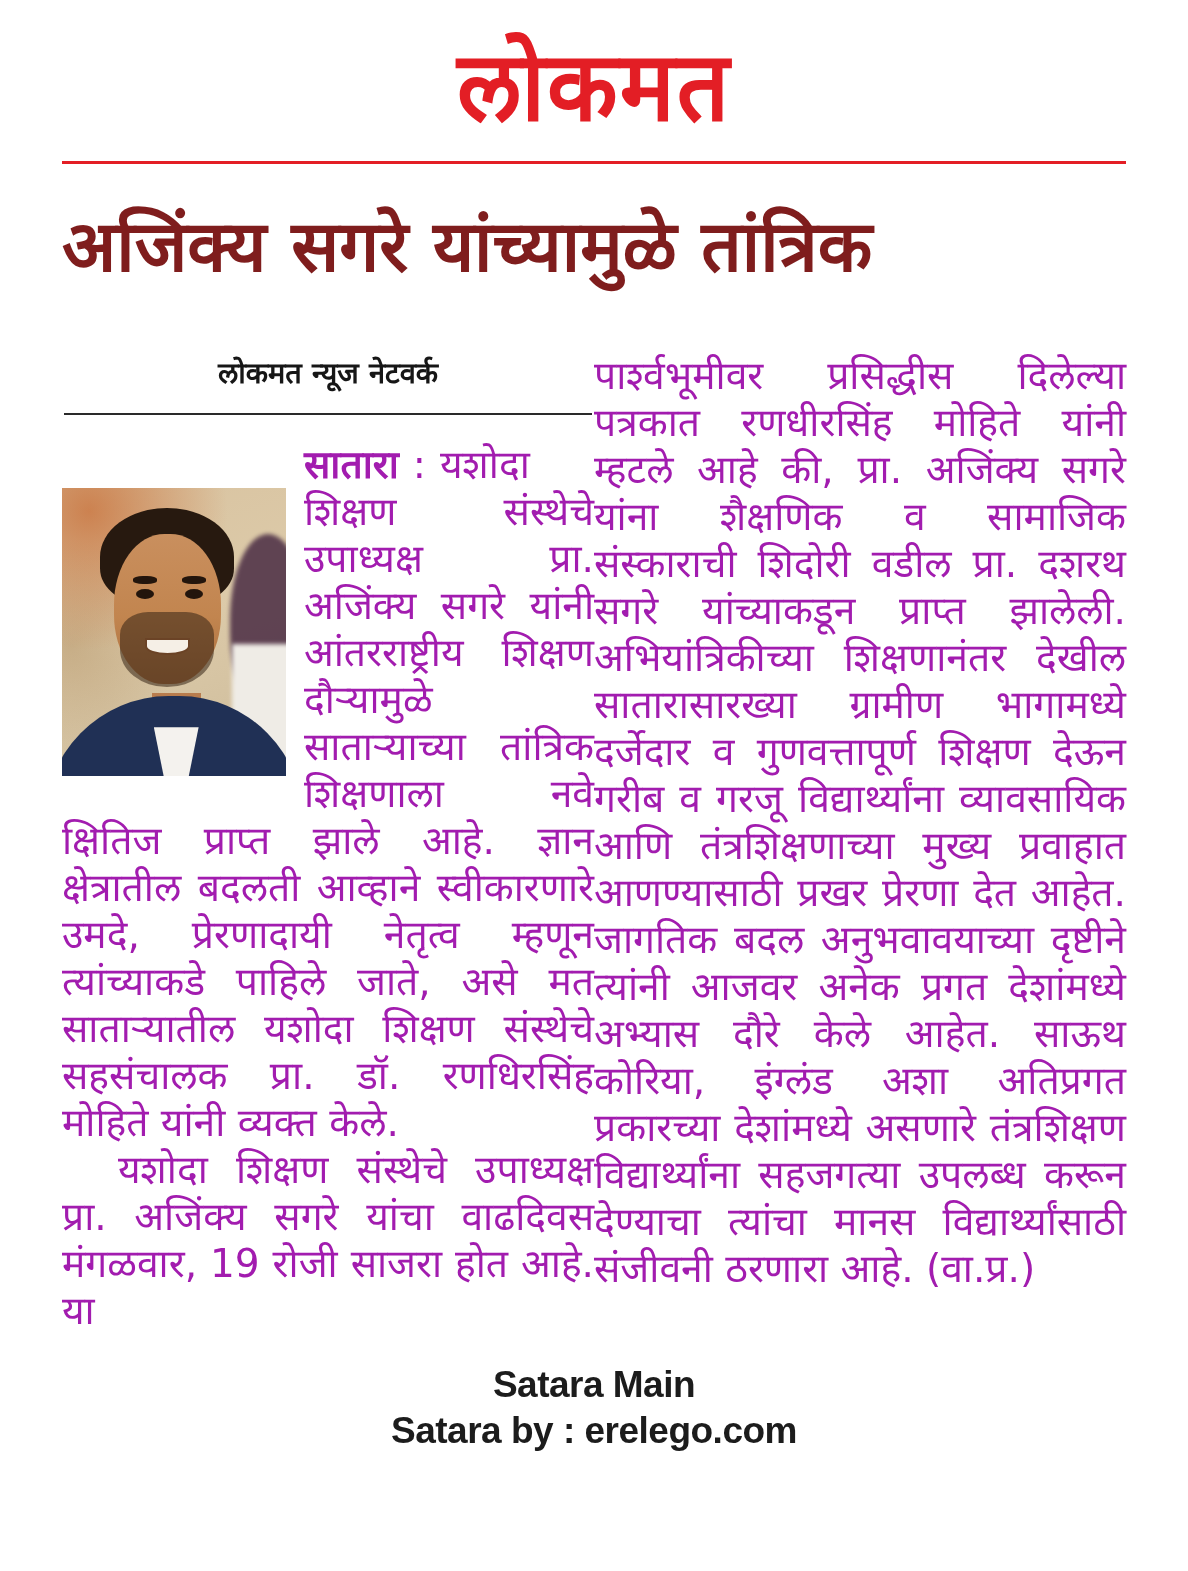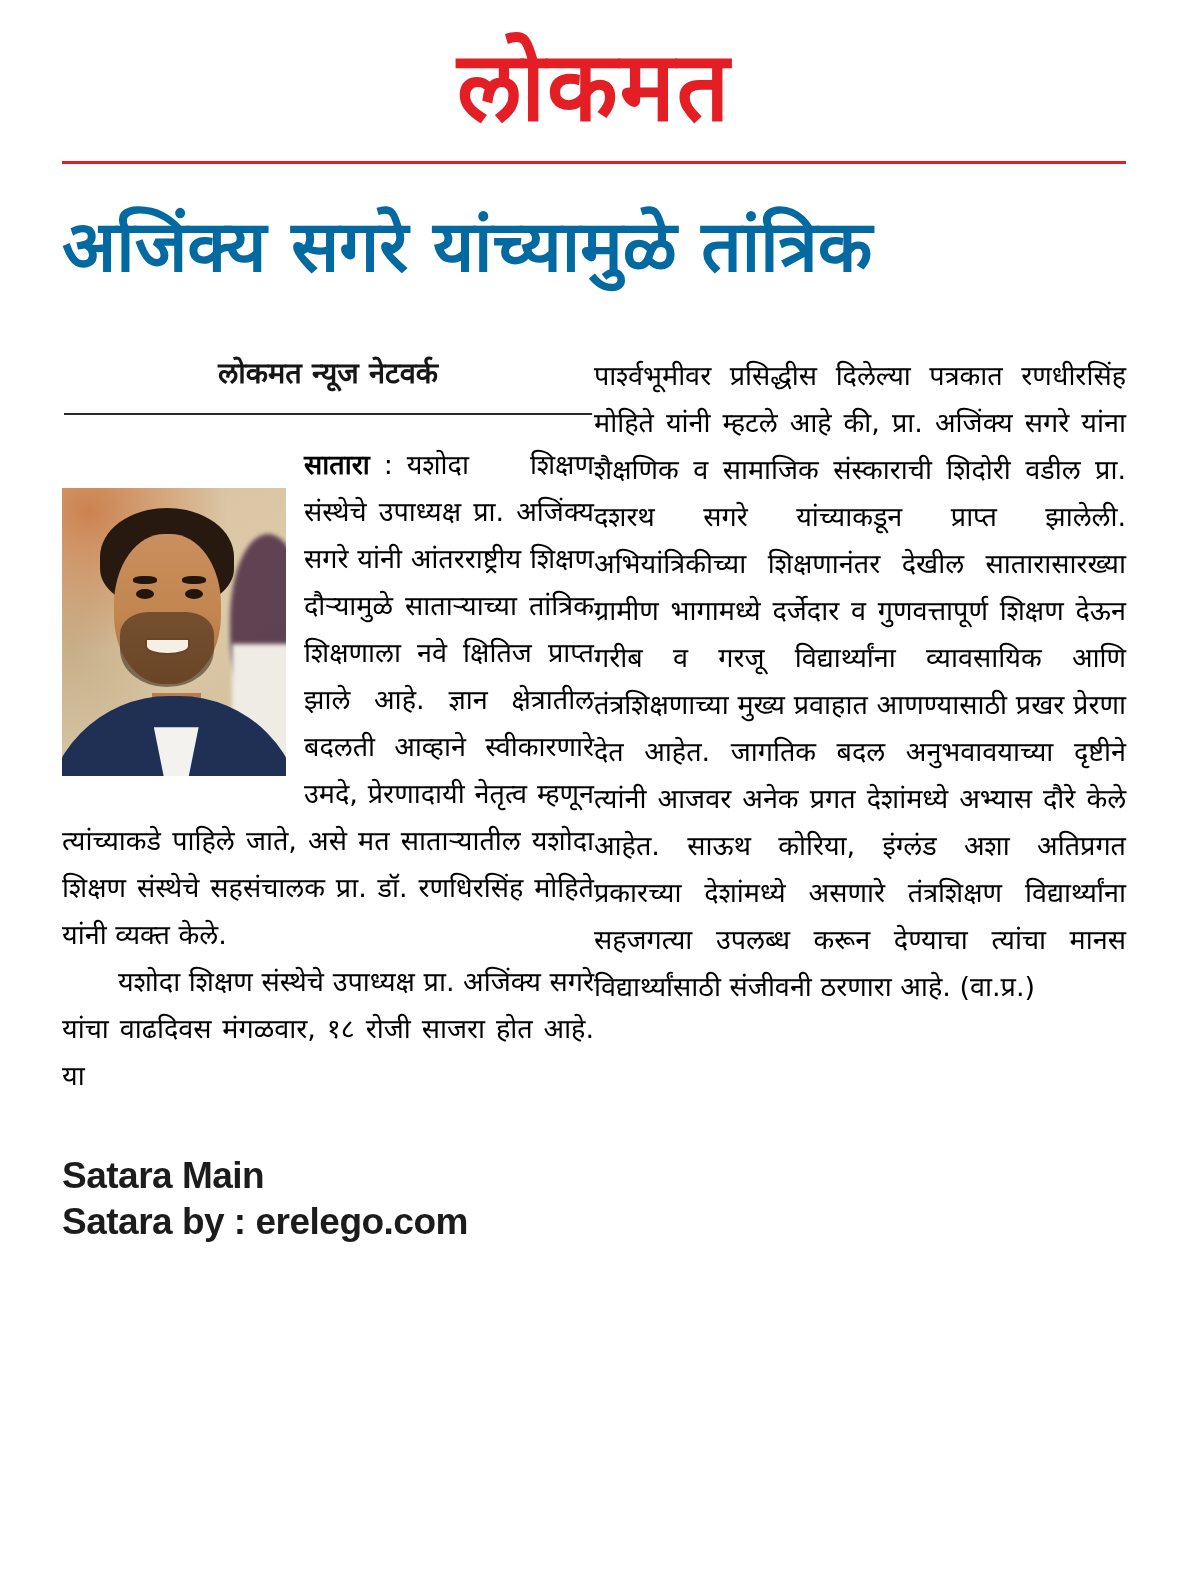--- a/index.html
+++ b/index.html
@@ -29,21 +29,21 @@
     transform:scaleY(1.05);
   }
   .brand-rule{height:3px;background:var(--brand-red);margin-top:8px;}
 
   
   .headline{
     margin-top:30px;
     font-size:71px;
     line-height:106px;
     font-weight:700;
-    color:#0369a1;
+    color:#7f1d1d;
     letter-spacing:0px;
   }
   .headline .hl-line{display:block;}
 
   
   .columns{
     display:flex;
     margin-top:52px;
   }
   .col{flex:1 1 0;min-width:0;}
@@ -51,24 +51,24 @@
   .byline{
     text-align:center;
     font-weight:bold;
     font-size:29px;
     padding-bottom:22px;
     border-bottom:2px solid #2a2a2a;
     margin:0 2px 26px 2px;
   }
 
   .body-text{
-    font-size:27px;
+    font-size:39px;
     line-height:47px;
     text-align:justify;
-    color:#000000;
+    color:#a21caf;
   }
   .body-text.indent{text-indent:56px;}
   .dateline{font-weight:bold;margin-top:27px;}
   .dateline-sep{padding:0 14px;}
 
   
   .photo{
     float:left;
     width:224px;height:288px;
     margin:47px 18px 4px 0;
@@ -131,22 +131,22 @@
   .photo .ph-eye-r{left:55%;}
   .photo .ph-brow-l,.photo .ph-brow-r{
     position:absolute;top:30.5%;width:11%;height:2.6%;
     background:#23150c;border-radius:40%;
   }
   .photo .ph-brow-l{left:31.5%;}
   .photo .ph-brow-r{left:53.5%;}
 
   
   .footer{
-    margin-top:54px;
-    text-align:left;
+    margin-top:28px;
+    text-align:center;
     font-family:"Liberation Sans","DejaVu Sans",sans-serif;
     font-weight:bold;
     font-size:37px;
     line-height:46px;
     color:#1c1c1c;
     letter-spacing:-0.5px;
   }
   .footer .f-gap{display:inline-block;width:34px;}
 </style>
 </head>
@@ -179,21 +179,21 @@
           <span class="ph-face"></span>
           <span class="ph-brow-l"></span>
           <span class="ph-brow-r"></span>
           <span class="ph-eye-l"></span>
           <span class="ph-eye-r"></span>
           <span class="ph-beard"></span>
           <span class="ph-smile"></span>
         </span><b class="dateline">सातारा</b><span class="dateline-sep">:</span><span>यशोदा शिक्षण संस्थेचे उपाध्यक्ष प्रा. अजिंक्य सगरे यांनी आंतरराष्ट्रीय शिक्षण दौऱ्यामुळे साताऱ्याच्या तांत्रिक शिक्षणाला नवे क्षितिज प्राप्त झाले आहे. ज्ञान क्षेत्रातील बदलती आव्हाने स्वीकारणारे उमदे, प्रेरणादायी नेतृत्व म्हणून त्यांच्याकडे पाहिले जाते, असे मत साताऱ्यातील यशोदा शिक्षण संस्थेचे सहसंचालक प्रा. डॉ. रणधिरसिंह मोहिते यांनी व्यक्त केले.</span>
       </p>
 
-      <p class="body-text indent">यशोदा शिक्षण संस्थेचे उपाध्यक्ष प्रा. अजिंक्य सगरे यांचा वाढदिवस मंगळवार, १८ रोजी साजरा होत आहे. या</p>
+      <p class="body-text indent">यशोदा शिक्षण संस्थेचे उपाध्यक्ष प्रा. अजिंक्य सगरे यांचा वाढदिवस मंगळवार, 19 रोजी साजरा होत आहे. या</p>
     </div>
 
     <div class="col">
       <p class="body-text">पार्श्वभूमीवर प्रसिद्धीस दिलेल्या पत्रकात रणधीरसिंह मोहिते यांनी म्हटले आहे की, प्रा. अजिंक्य सगरे यांना शैक्षणिक व सामाजिक संस्काराची शिदोरी वडील प्रा. दशरथ सगरे यांच्याकडून प्राप्त झालेली. अभियांत्रिकीच्या शिक्षणानंतर देखील सातारासारख्या ग्रामीण भागामध्ये दर्जेदार व गुणवत्तापूर्ण शिक्षण देऊन गरीब व गरजू विद्यार्थ्यांना व्यावसायिक आणि तंत्रशिक्षणाच्या मुख्य प्रवाहात आणण्यासाठी प्रखर प्रेरणा देत आहेत. जागतिक बदल अनुभवावयाच्या दृष्टीने त्यांनी आजवर अनेक प्रगत देशांमध्ये अभ्यास दौरे केले आहेत. साऊथ कोरिया, इंग्लंड अशा अतिप्रगत प्रकारच्या देशांमध्ये असणारे तंत्रशिक्षण विद्यार्थ्यांना सहजगत्या उपलब्ध करून देण्याचा त्यांचा मानस विद्यार्थ्यांसाठी संजीवनी ठरणारा आहे. (वा.प्र.)</p>
     </div>
 
   </div>
 
   <div class="footer">
     <div>Satara Main</div>

